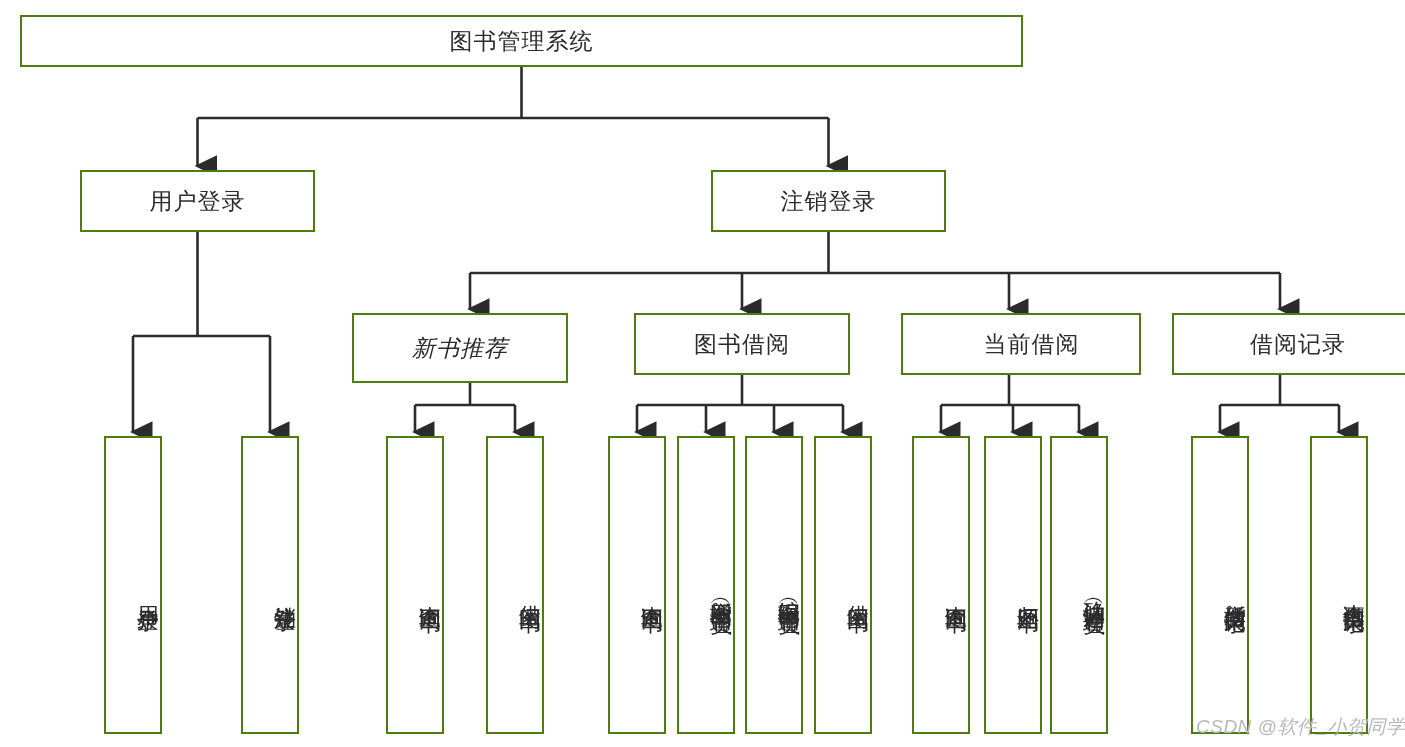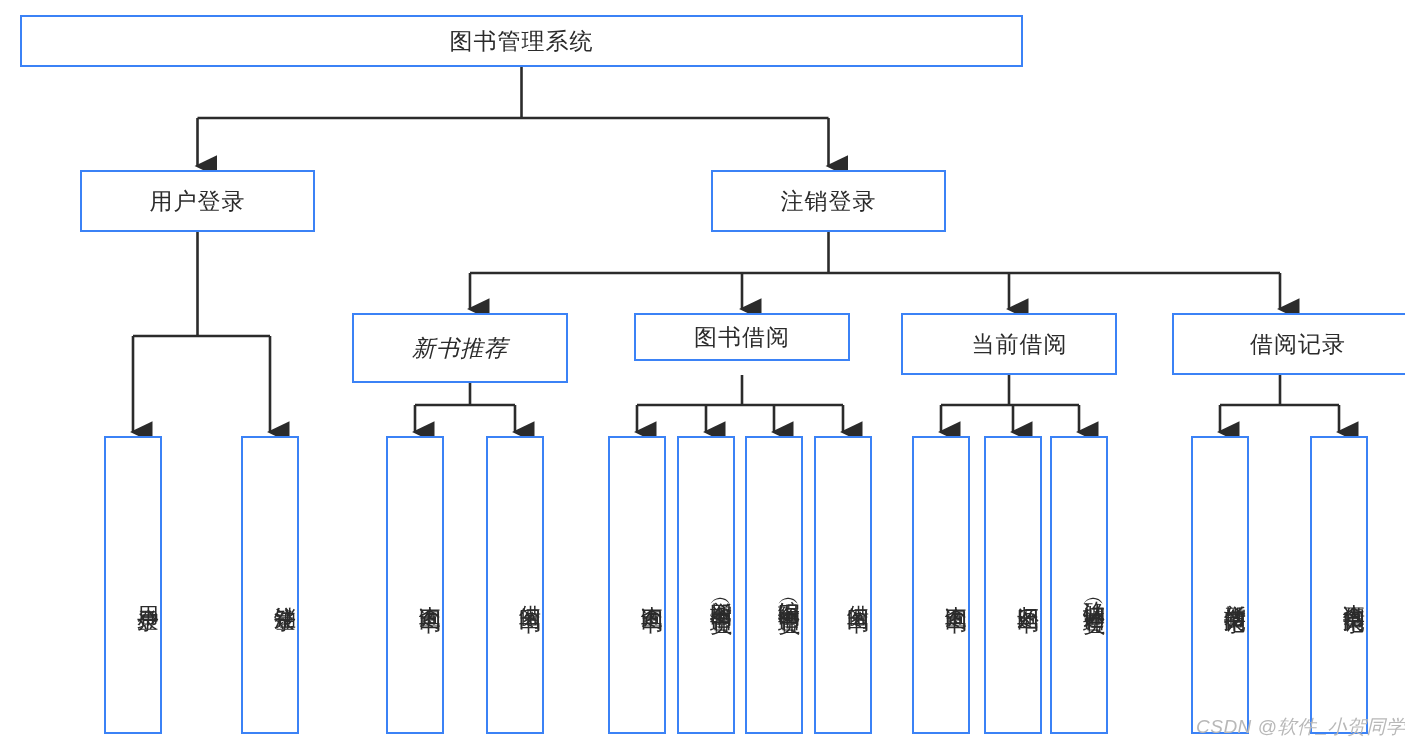--- a/index.html
+++ b/index.html
@@ -22,21 +22,21 @@
     left: 0;
     top: 0;
     width: 1405px;
     height: 747px;
     pointer-events: none;
   }
   .node {
     position: absolute;
     box-sizing: border-box;
     background: #ffffff;
-    border: 2px solid #3b82f6;
+    border: 2px solid #4d7c0f;
     display: flex;
     align-items: center;
     justify-content: center;
     color: #2b2b2b;
   }
   .node.horiz {
     font-size: 23px;
     letter-spacing: 1px;
     line-height: 1.15;
   }
@@ -117,24 +117,24 @@
       </div>
       <div class="node horiz" style="left: 80px; top: 170px; width: 235px; height: 62px;">
         <span class="label">用户登录</span>
       </div>
       <div class="node horiz" style="left: 711px; top: 170px; width: 235px; height: 62px;">
         <span class="label">注销登录</span>
       </div>
       <div class="node horiz" style="left: 352px; top: 313px; width: 216px; height: 70px; font-style: italic;">
         <span class="label">新书推荐</span>
       </div>
-      <div class="node horiz" style="left: 634px; top: 313px; width: 216px; height: 48px;">
+      <div class="node horiz" style="left: 634px; top: 313px; width: 216px; height: 62px;">
         <span class="label">图书借阅</span>
       </div>
-      <div class="node horiz" style="left: 901px; top: 313px; width: 216px; height: 62px; padding-left: 21px;">
+      <div class="node horiz" style="left: 901px; top: 313px; width: 240px; height: 62px; padding-left: 21px;">
         <span class="label">当前借阅</span>
       </div>
       <div class="node horiz" style="left: 1172px; top: 313px; width: 252px; height: 62px;">
         <span class="label">借阅记录</span>
       </div>
       <div class="node vert" style="left: 104px; top: 436px; width: 58px; height: 298px;">
         <span class="label">用户登录</span>
       </div>
       <div class="node vert" style="left: 241px; top: 436px; width: 58px; height: 298px;">
         <span class="label">注销登录</span>

